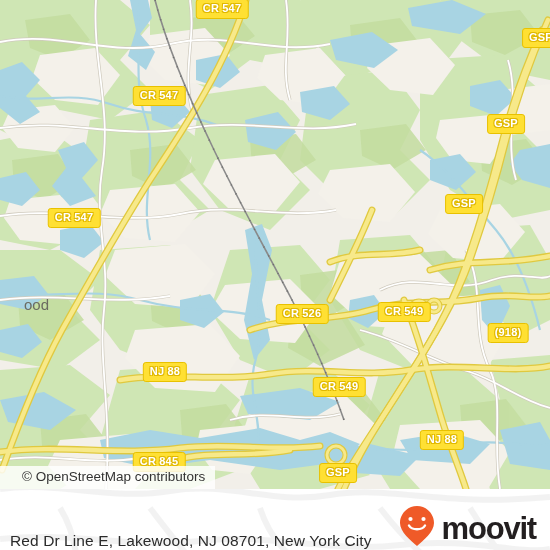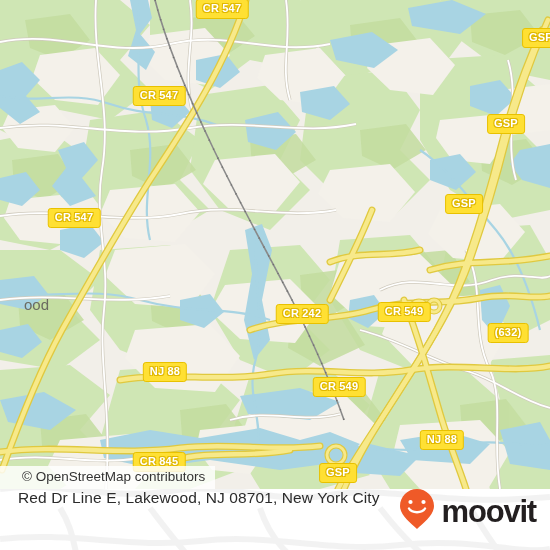--- a/index.html
+++ b/index.html
@@ -108,22 +108,22 @@
     background: #ffffff;
     overflow: hidden;
   }
   #footer-watermark {
     position: absolute; left: 0; top: -470px;
     opacity: .07;
   }
   #footer-inner {
     position: relative;
     width: 100%; height: 100%;
-    display: flex; align-items: flex-start;
-    padding: 0 14px 0 18px;
+    display: flex; align-items: flex-end;
+    padding: 0 14px 0 10px;
     z-index: 2;
   }
   #footer-address {
     font-size: 15.5px;
     color: #2b2b2b;
     white-space: nowrap;
     letter-spacing: .1px;
   }
   #brand {
     margin-left: auto;
@@ -341,23 +341,23 @@
 
       </g>
     </svg>
 
     <div class="shield" style="left:222px;top:9px">CR 547</div>
     <div class="shield" style="left:541px;top:38px">GSP</div>
     <div class="shield" style="left:159px;top:96px">CR 547</div>
     <div class="shield" style="left:506px;top:124px">GSP</div>
     <div class="shield" style="left:74px;top:218px">CR 547</div>
     <div class="shield" style="left:464px;top:204px">GSP</div>
-    <div class="shield" style="left:302px;top:314px">CR 242</div>
+    <div class="shield" style="left:302px;top:314px">CR 526</div>
     <div class="shield" style="left:404px;top:312px">CR 549</div>
-    <div class="shield" style="left:508px;top:333px">(632)</div>
+    <div class="shield" style="left:508px;top:333px">(918)</div>
     <div class="shield" style="left:165px;top:372px">NJ 88</div>
     <div class="shield" style="left:339px;top:387px">CR 549</div>
     <div class="shield" style="left:442px;top:440px">NJ 88</div>
     <div class="shield" style="left:159px;top:462px">CR 845</div>
     <div class="shield" style="left:338px;top:473px">GSP</div>
 
     <div class="place-label" style="left:0px;top:304px">ood</div>
 
 
     <div id="attrib">© OpenStreetMap contributors</div>

